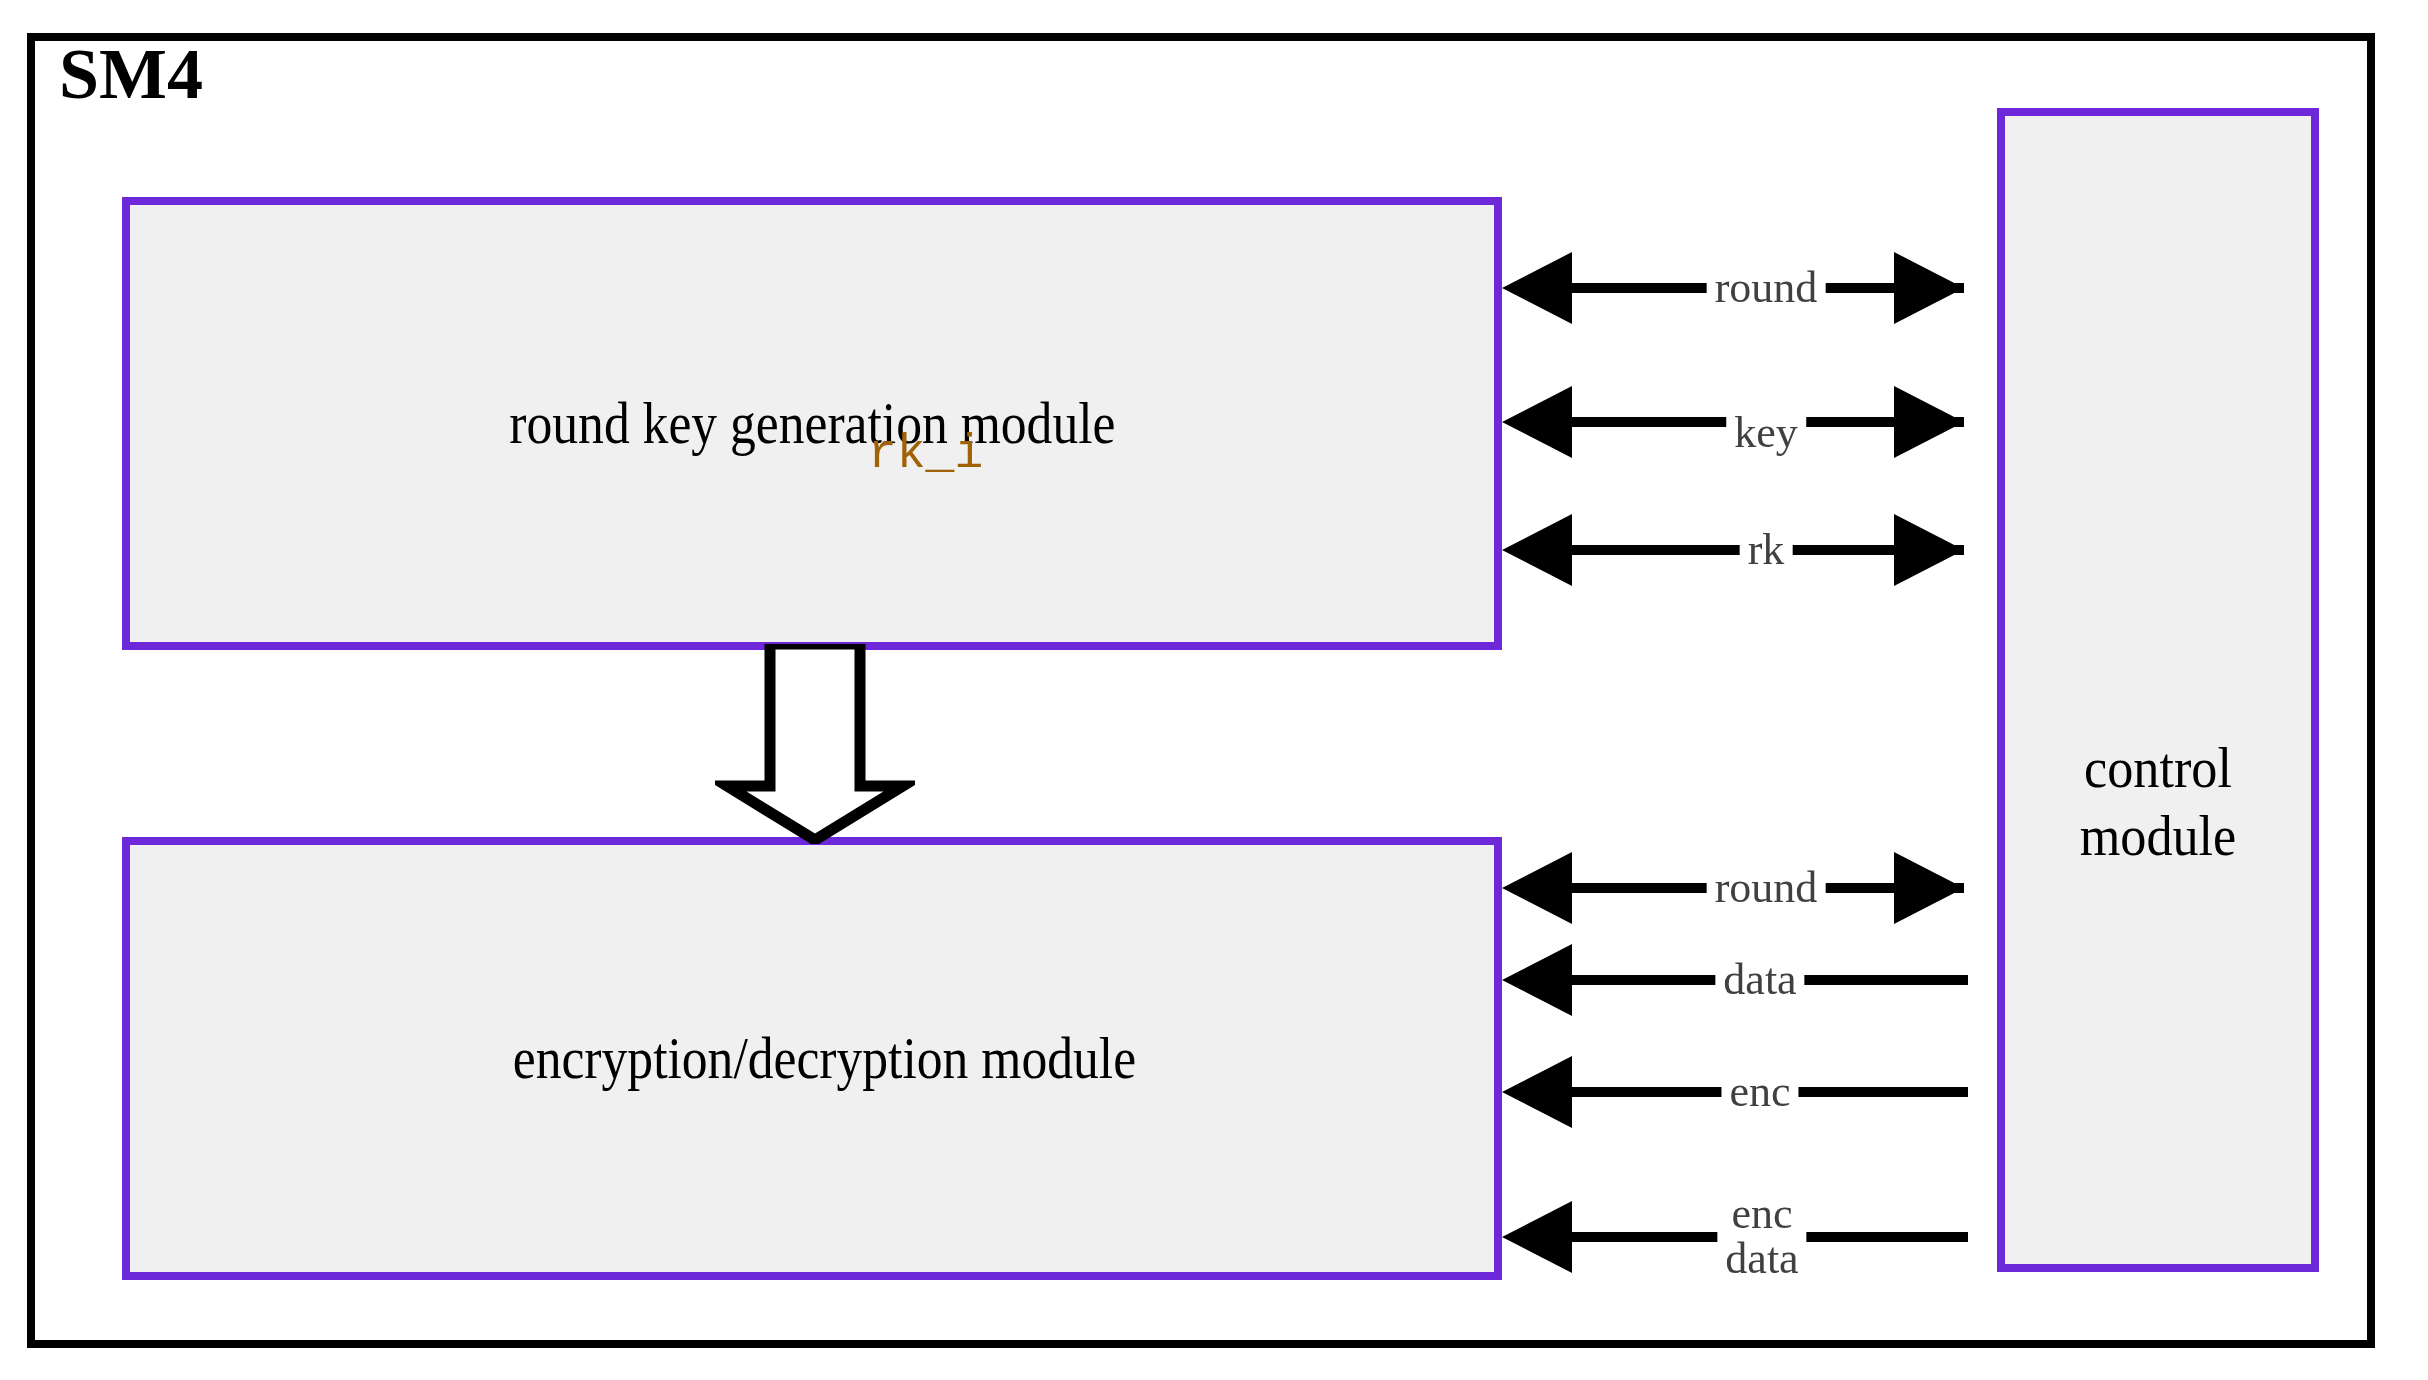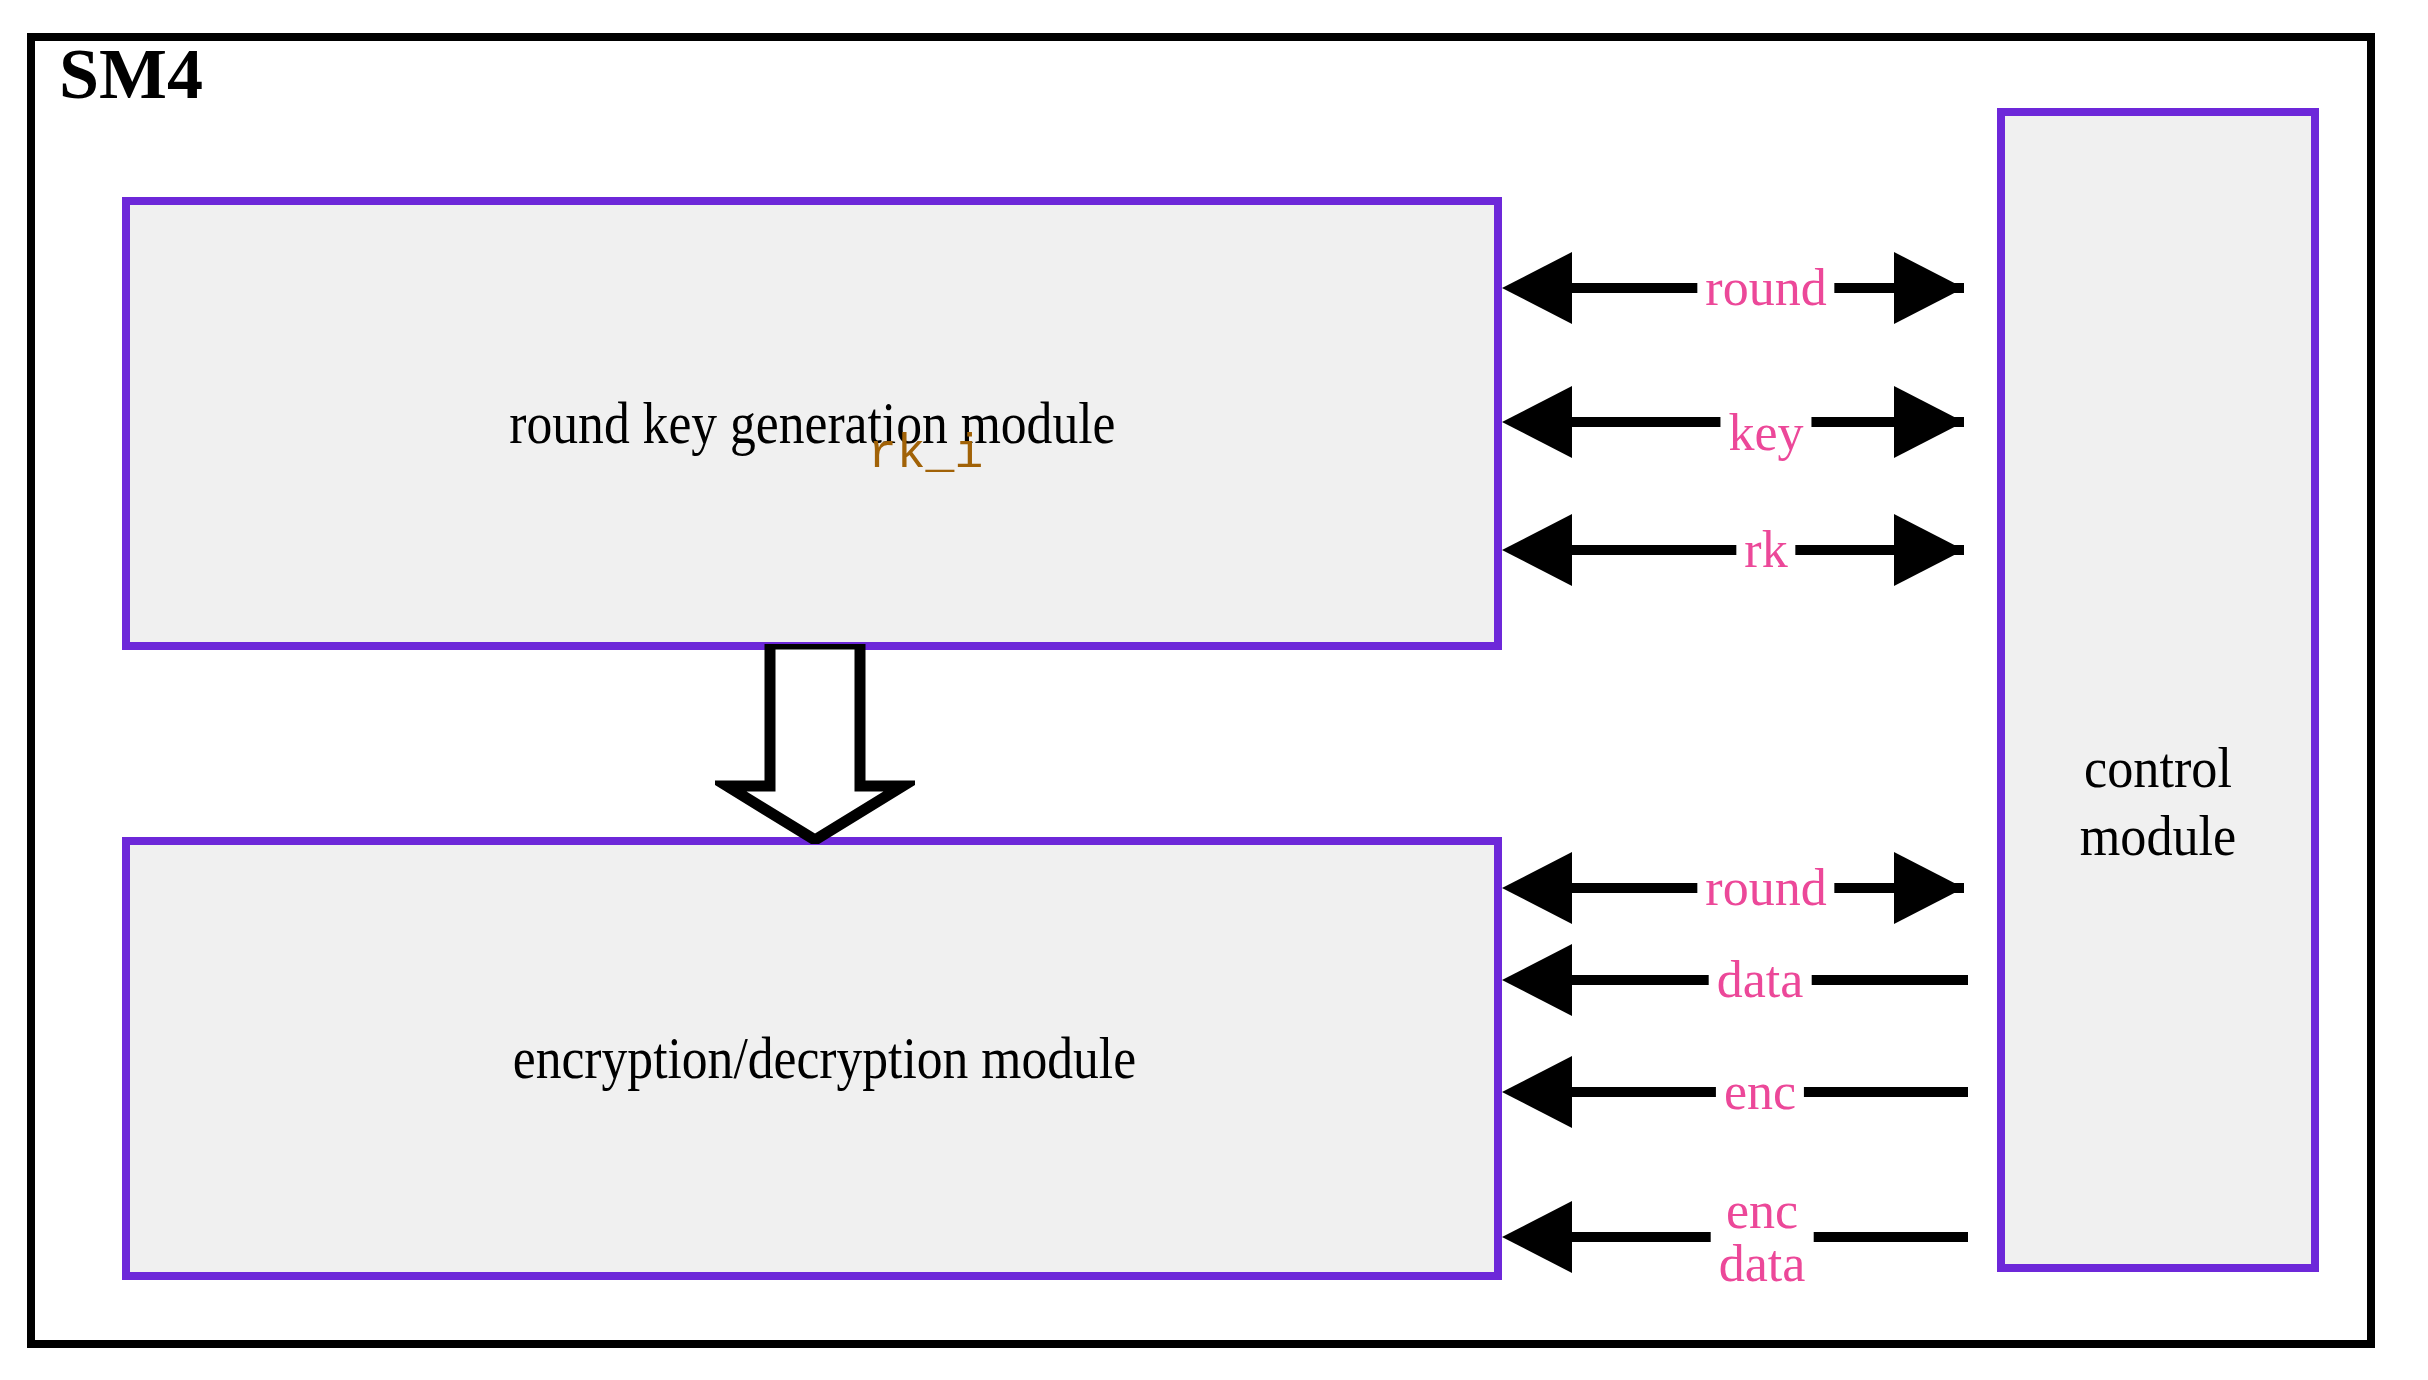--- a/index.html
+++ b/index.html
@@ -109,23 +109,23 @@
     top: -36px;
     border-top: 36px solid transparent;
     border-bottom: 36px solid transparent;
   }
   .sig-head-left  { border-right: 70px solid #000000; }
   .sig-head-right { border-left: 70px solid #000000; }
 
   .sig-label {
     position: absolute;
     font-family: "Liberation Serif", "DejaVu Serif", serif;
-    font-size: 52px;
+    font-size: 44px;
     line-height: 1.0;
-    color: #ec4899;
+    color: #404040;
     background: #ffffff;
     text-align: center;
     white-space: pre-line;
     transform: translate(-50%, -50%);
     padding: 0 8px;
   }
   .sig-label.two-line {
     line-height: 1.02;
   }
 

